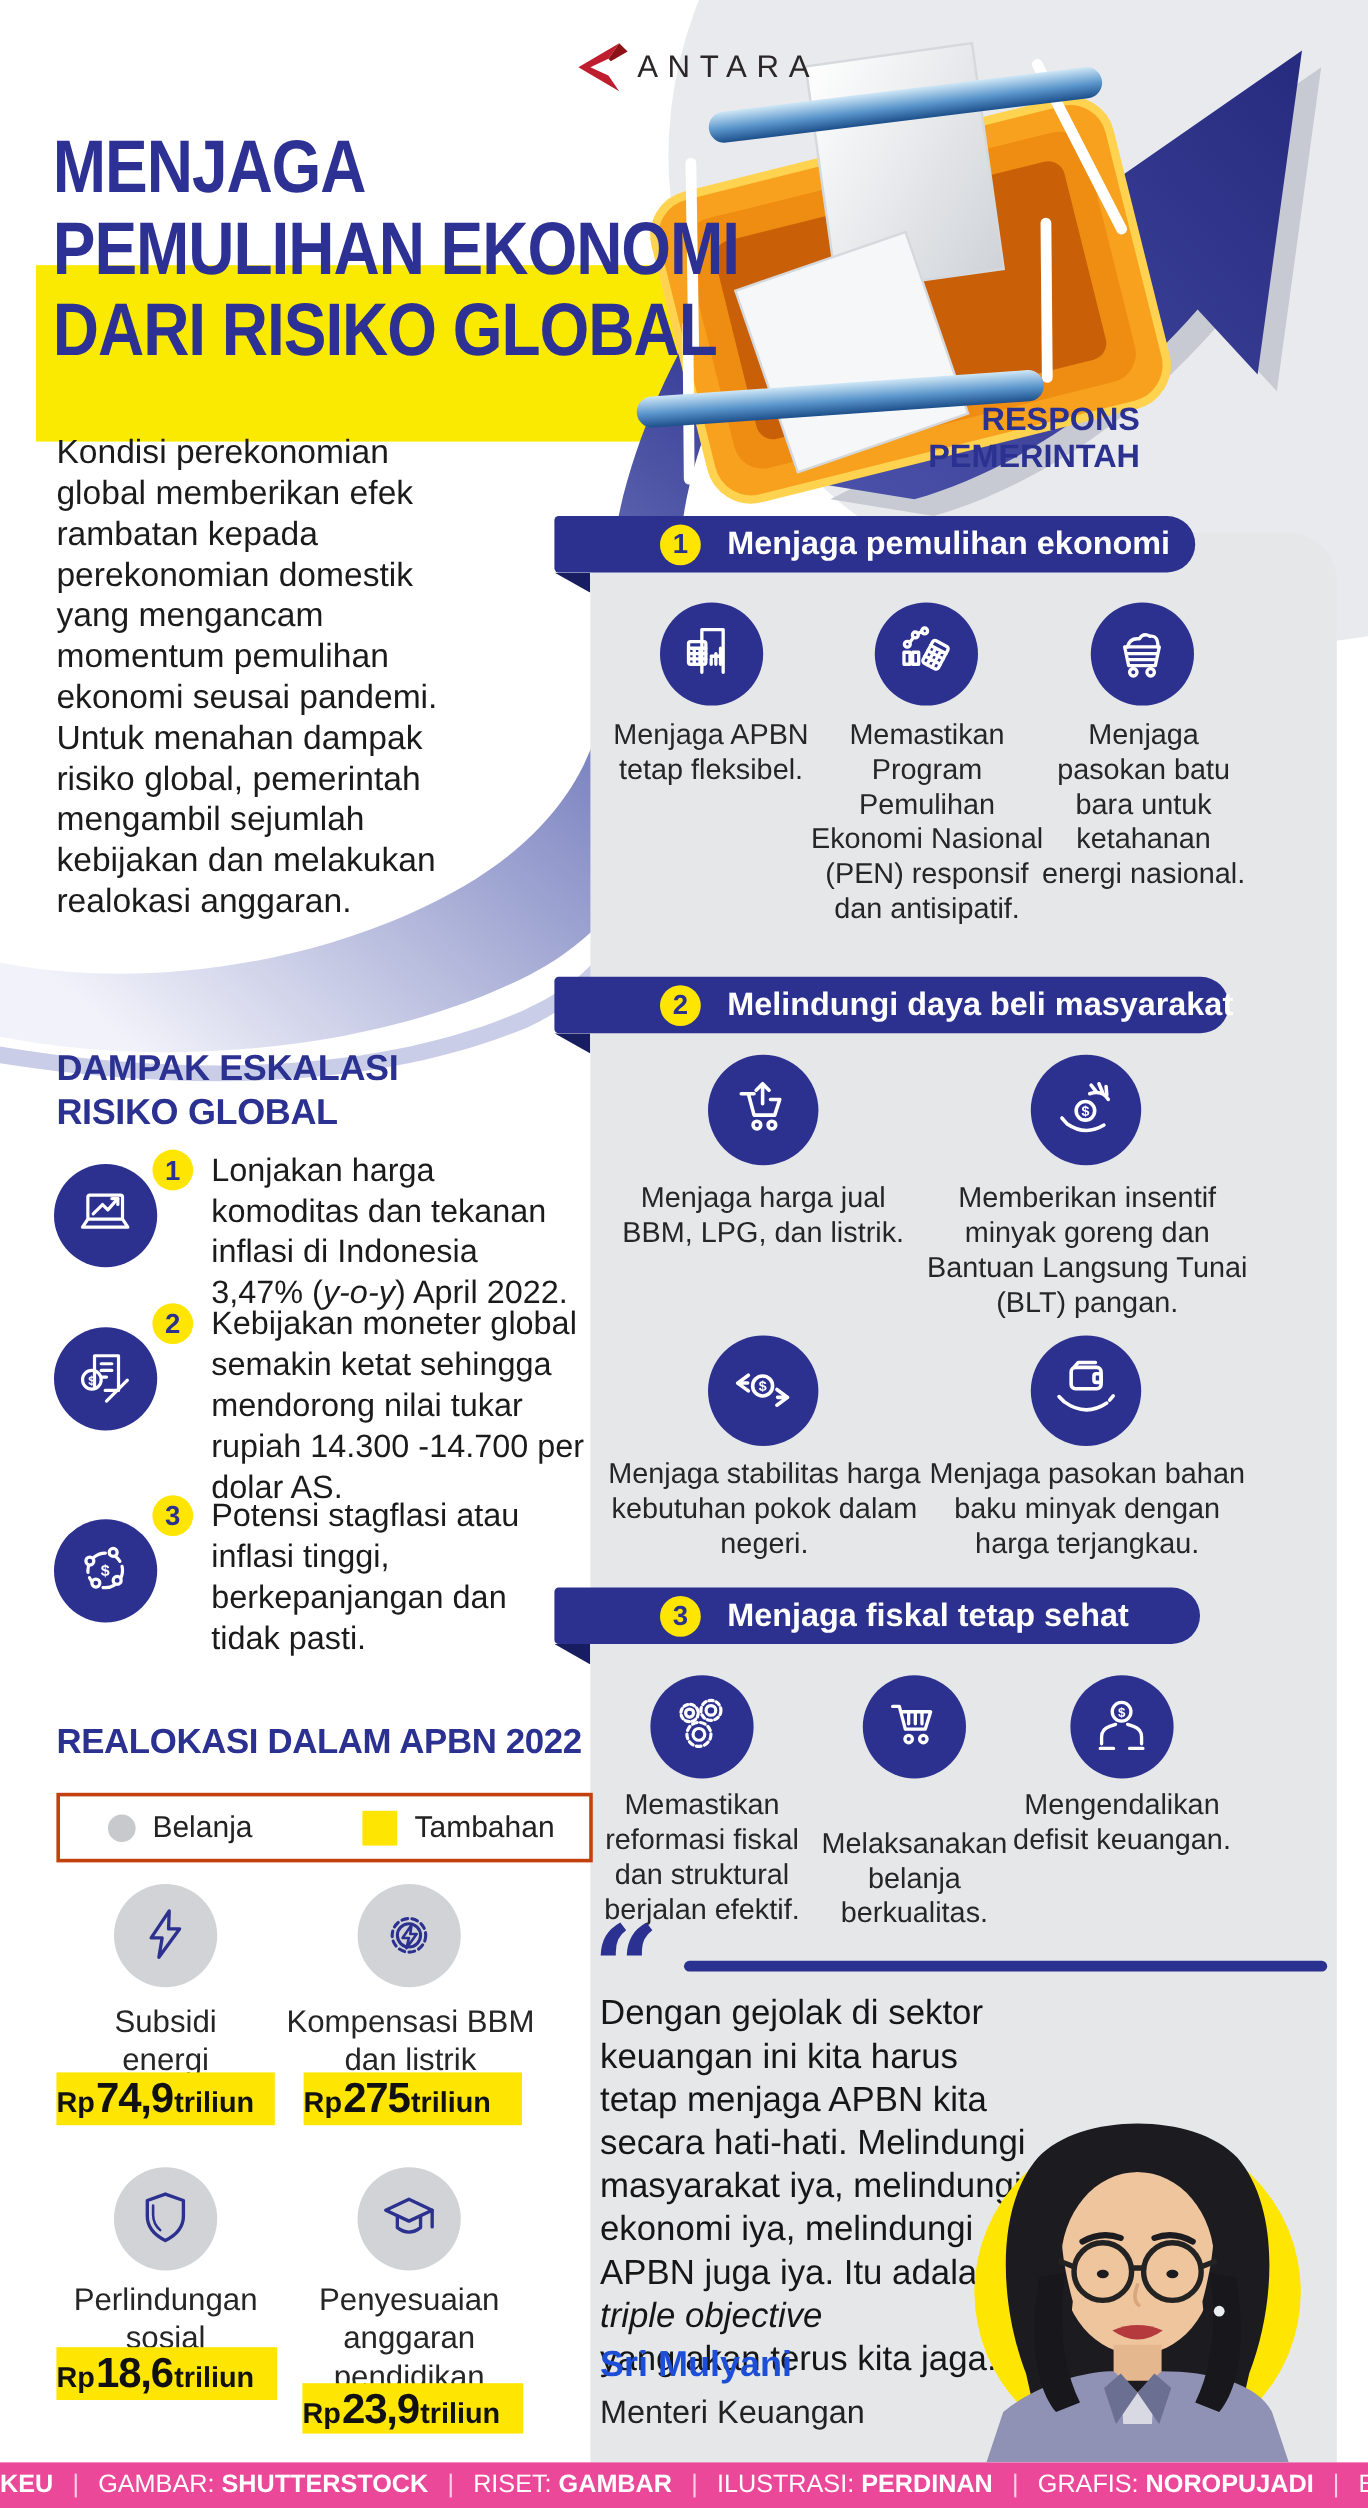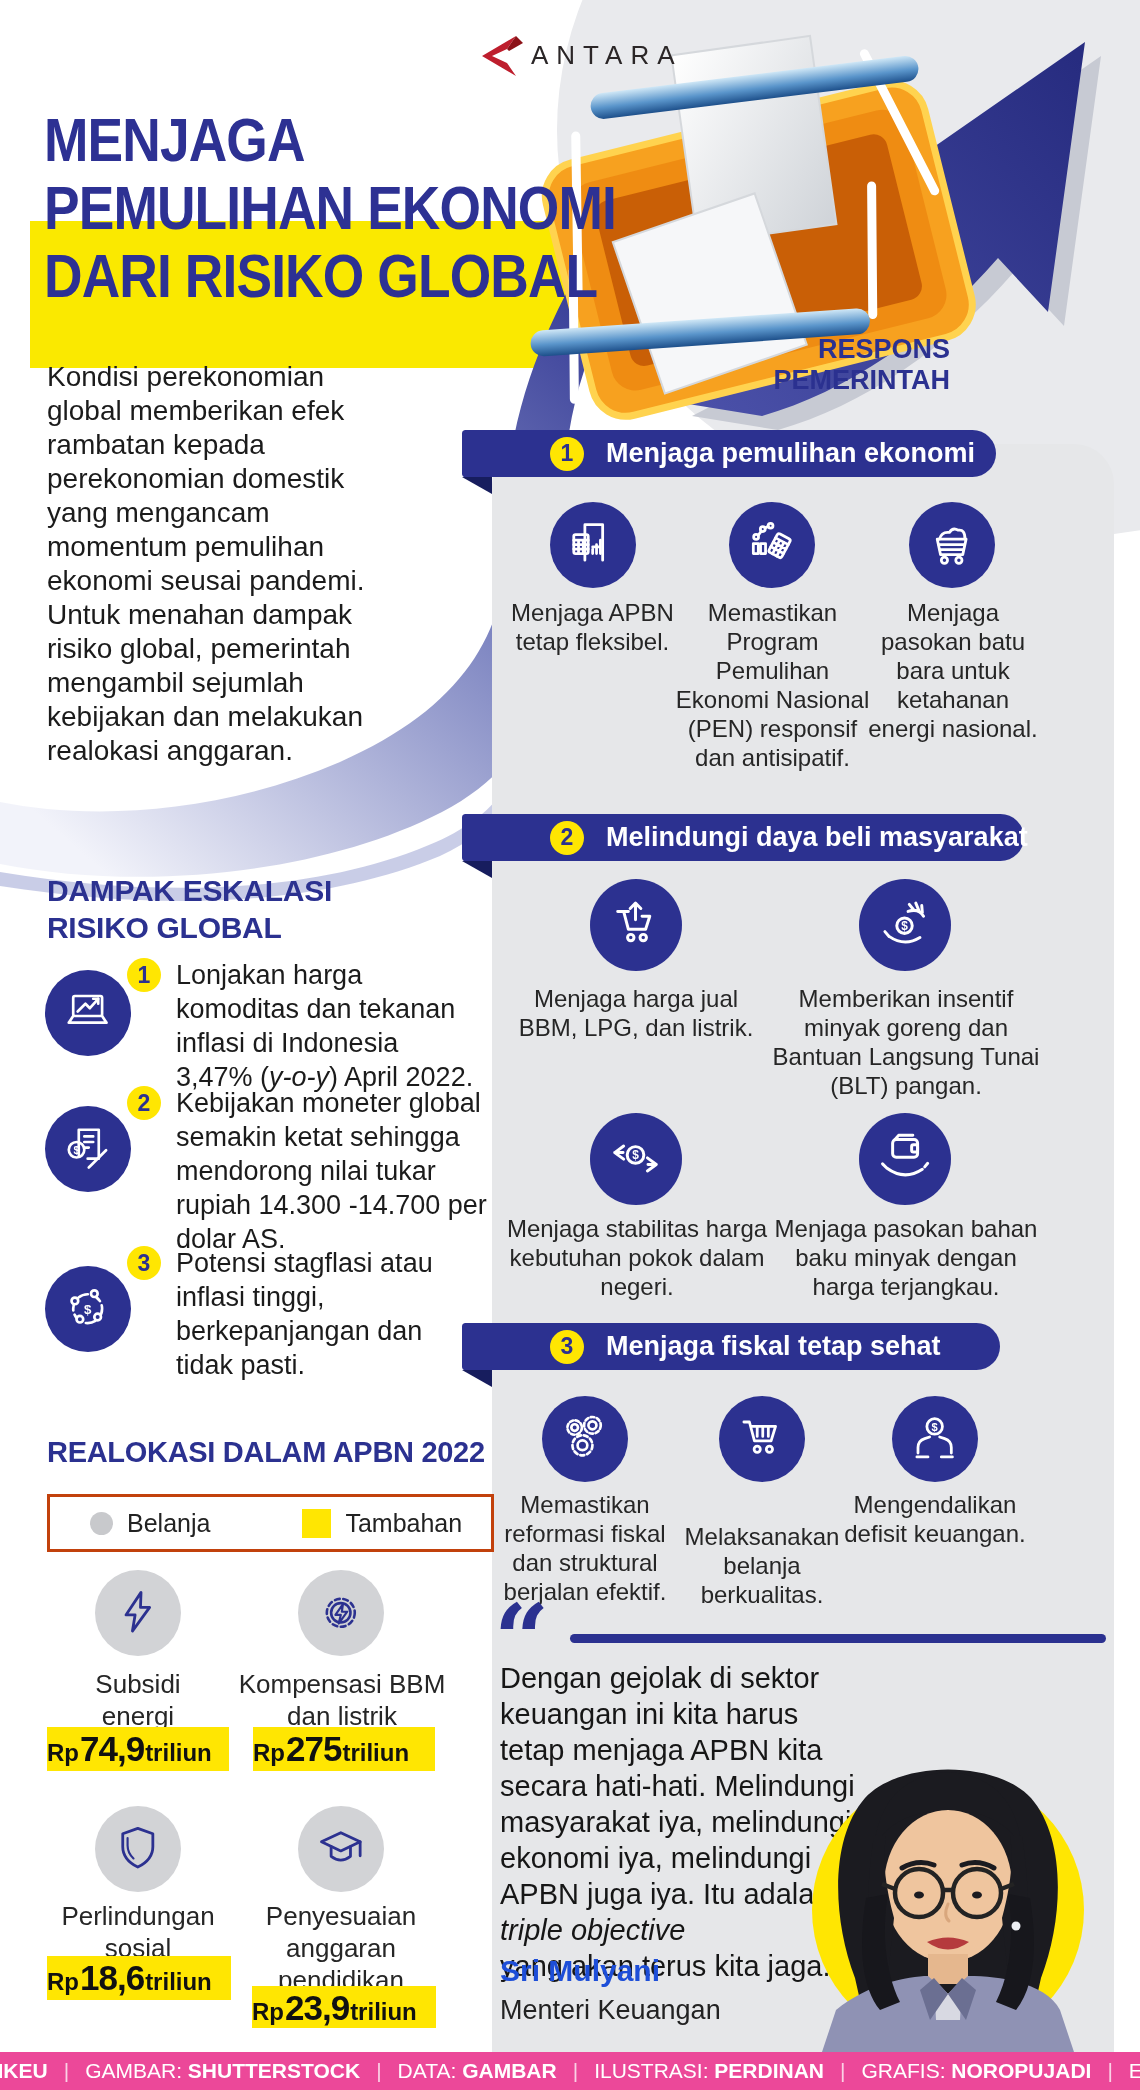--- a/index.html
+++ b/index.html
@@ -423,21 +423,21 @@
       <path d="M260,180 C268,230 264,270 246,292 L226,284 C242,252 244,210 238,176 Z" fill="#17171c"></path>
       <circle cx="246" cy="208" r="4.5" fill="#eceef2"></circle>
     </svg>
   </div>
 
   <div class="footer">
     <span class="cred"><span>DATA: </span><b>KEMENKEU</b></span>
     <span class="sep">|</span>
     <span class="cred"><span>GAMBAR: </span><b>SHUTTERSTOCK</b></span>
     <span class="sep">|</span>
-    <span class="cred"><span>DATA: </span><b>GAMBAR</b></span>
+    <span class="cred"><span>RISET: </span><b>GAMBAR</b></span>
     <span class="sep">|</span>
     <span class="cred"><span>ILUSTRASI: </span><b>PERDINAN</b></span>
     <span class="sep">|</span>
     <span class="cred"><span>GRAFIS: </span><b>NOROPUJADI</b></span>
     <span class="sep">|</span>
     <span class="cred"><span>EDITOR: </span><b>DYAH</b></span>
   </div>
 
 </div>
 

